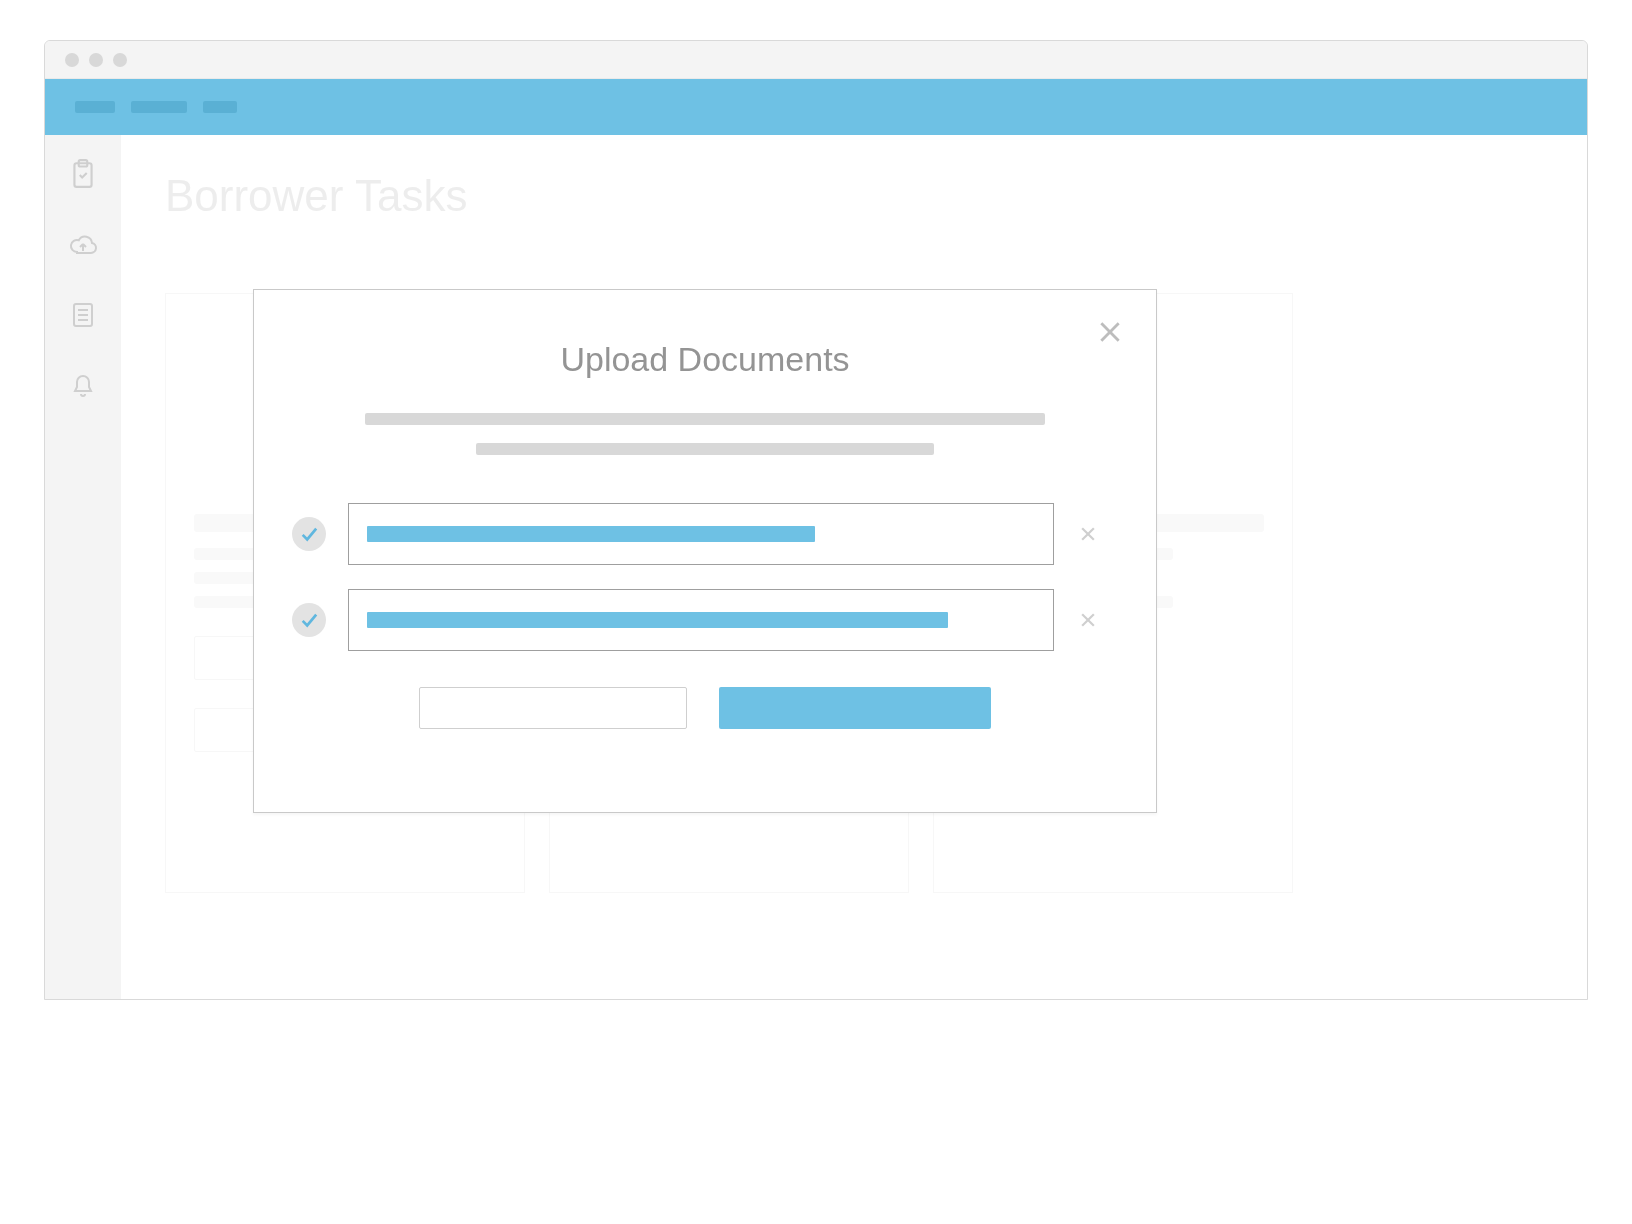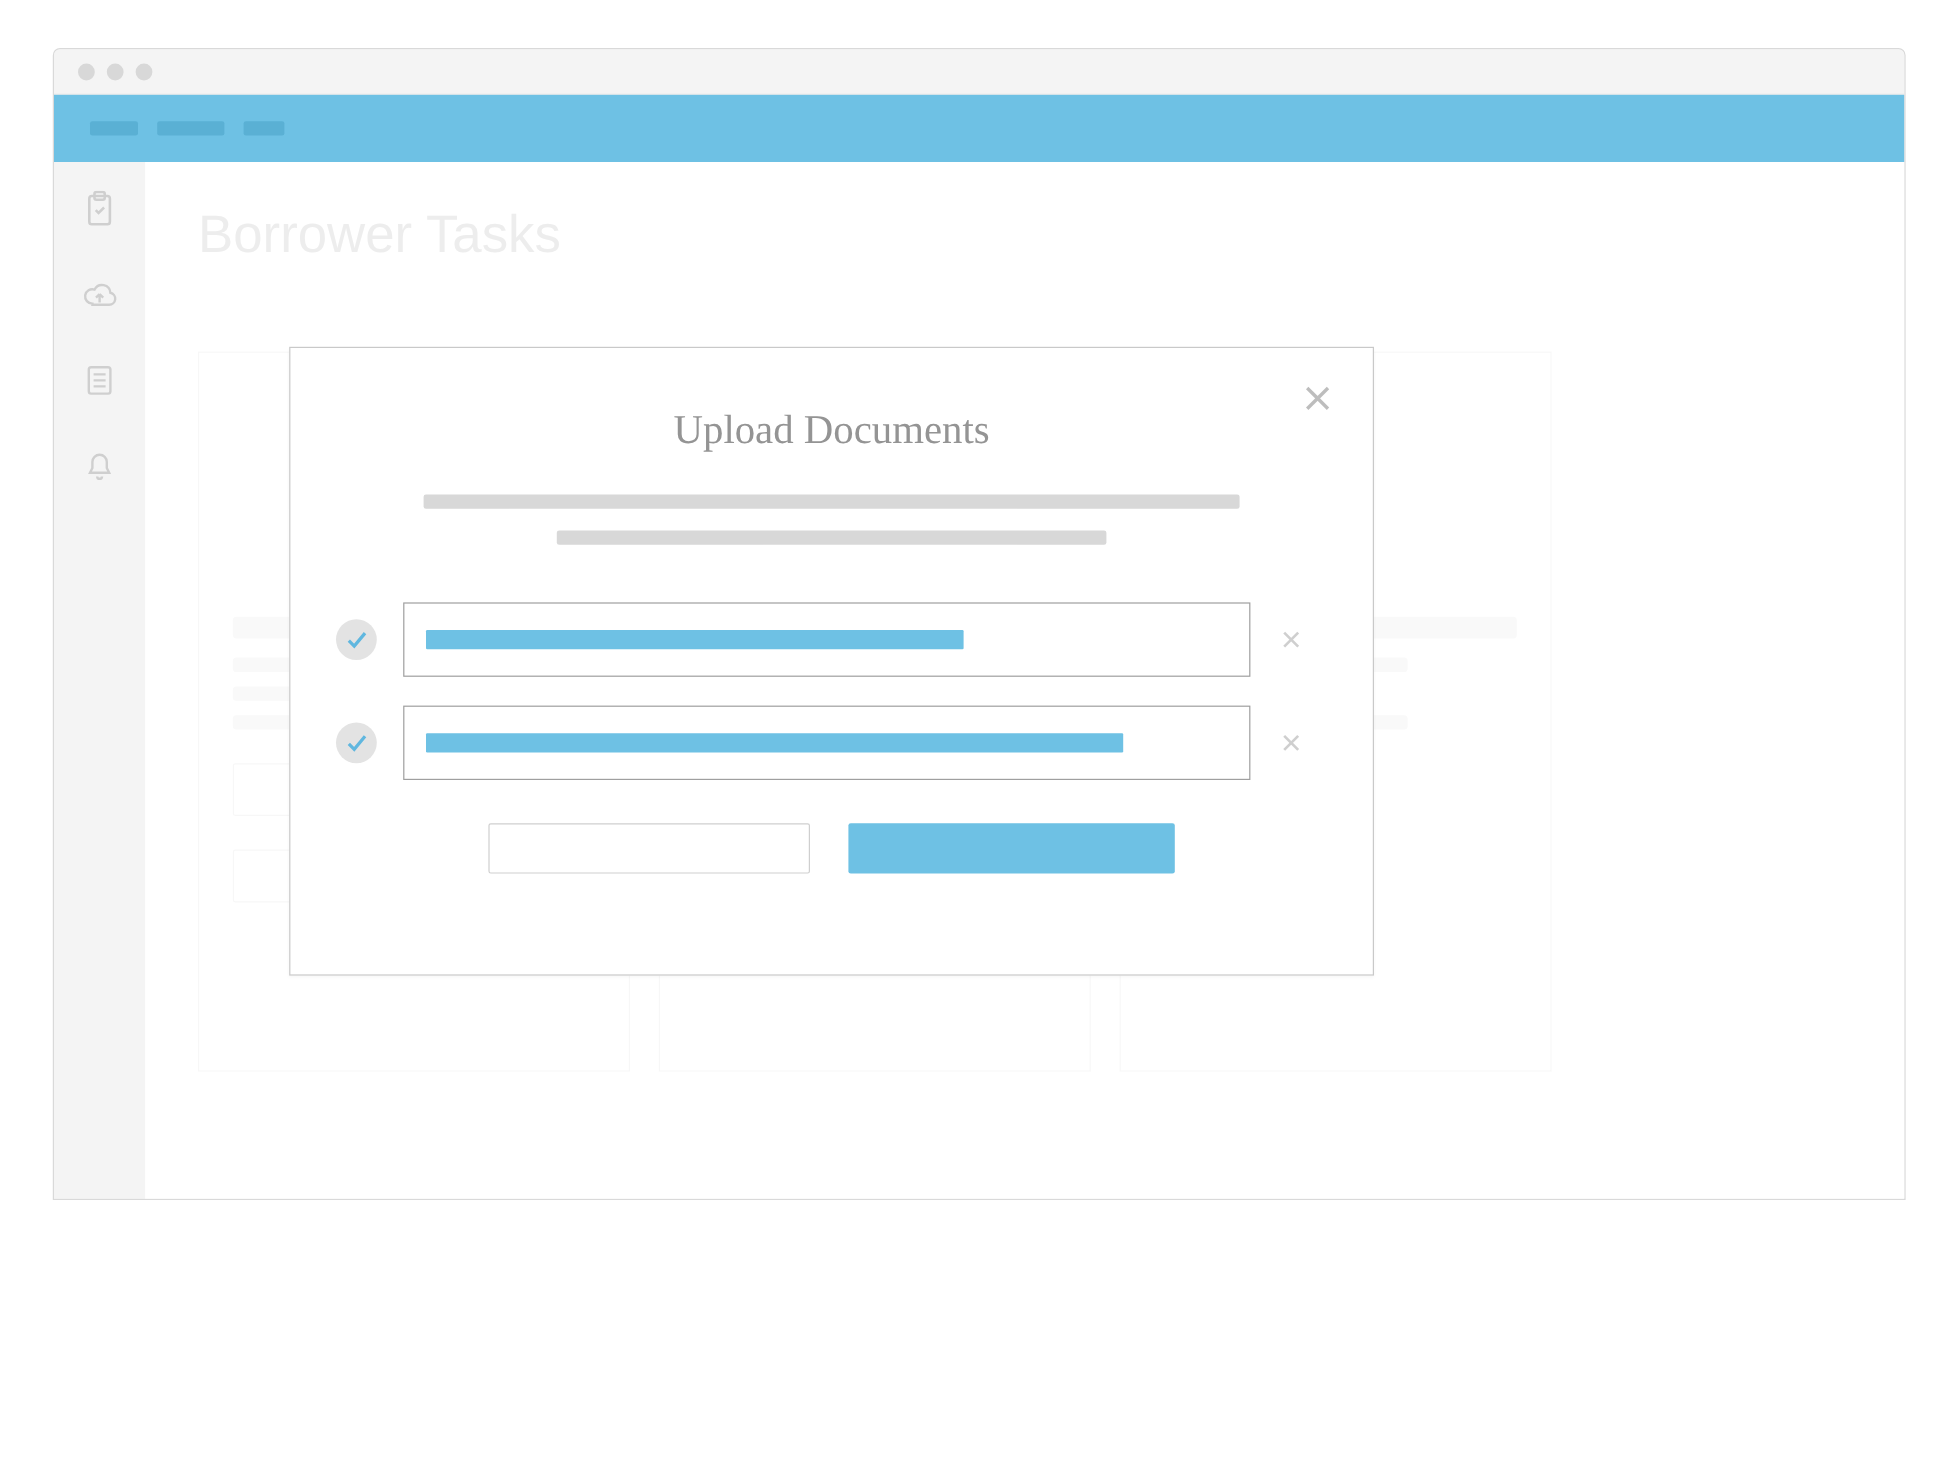--- a/index.html
+++ b/index.html
@@ -98,29 +98,28 @@
     
     .overlay-fade {
       position: absolute;
       inset: 0;
       background: rgba(255,255,255,0.55);
     }
 
     
     .modal {
       position: absolute;
-      left: 196px;
+      left: 208px;
       top: 248px;
       width: 904px;
       height: 524px;
       background: #ffffff;
       border: 1px solid #c9c9c9;
       box-shadow: 0 2px 3px rgba(0,0,0,0.04);
       padding: 34px 56px 36px 56px;
-      font-family: Liberation Serif, serif;
     }
     .modal-close {
       position: absolute;
       top: 26px;
       right: 30px;
       width: 32px; height: 32px;
       display:flex; align-items:center; justify-content:center;
       cursor: pointer;
     }
     .modal-close svg { stroke: #bdbdbd; stroke-width: 2.6; }

